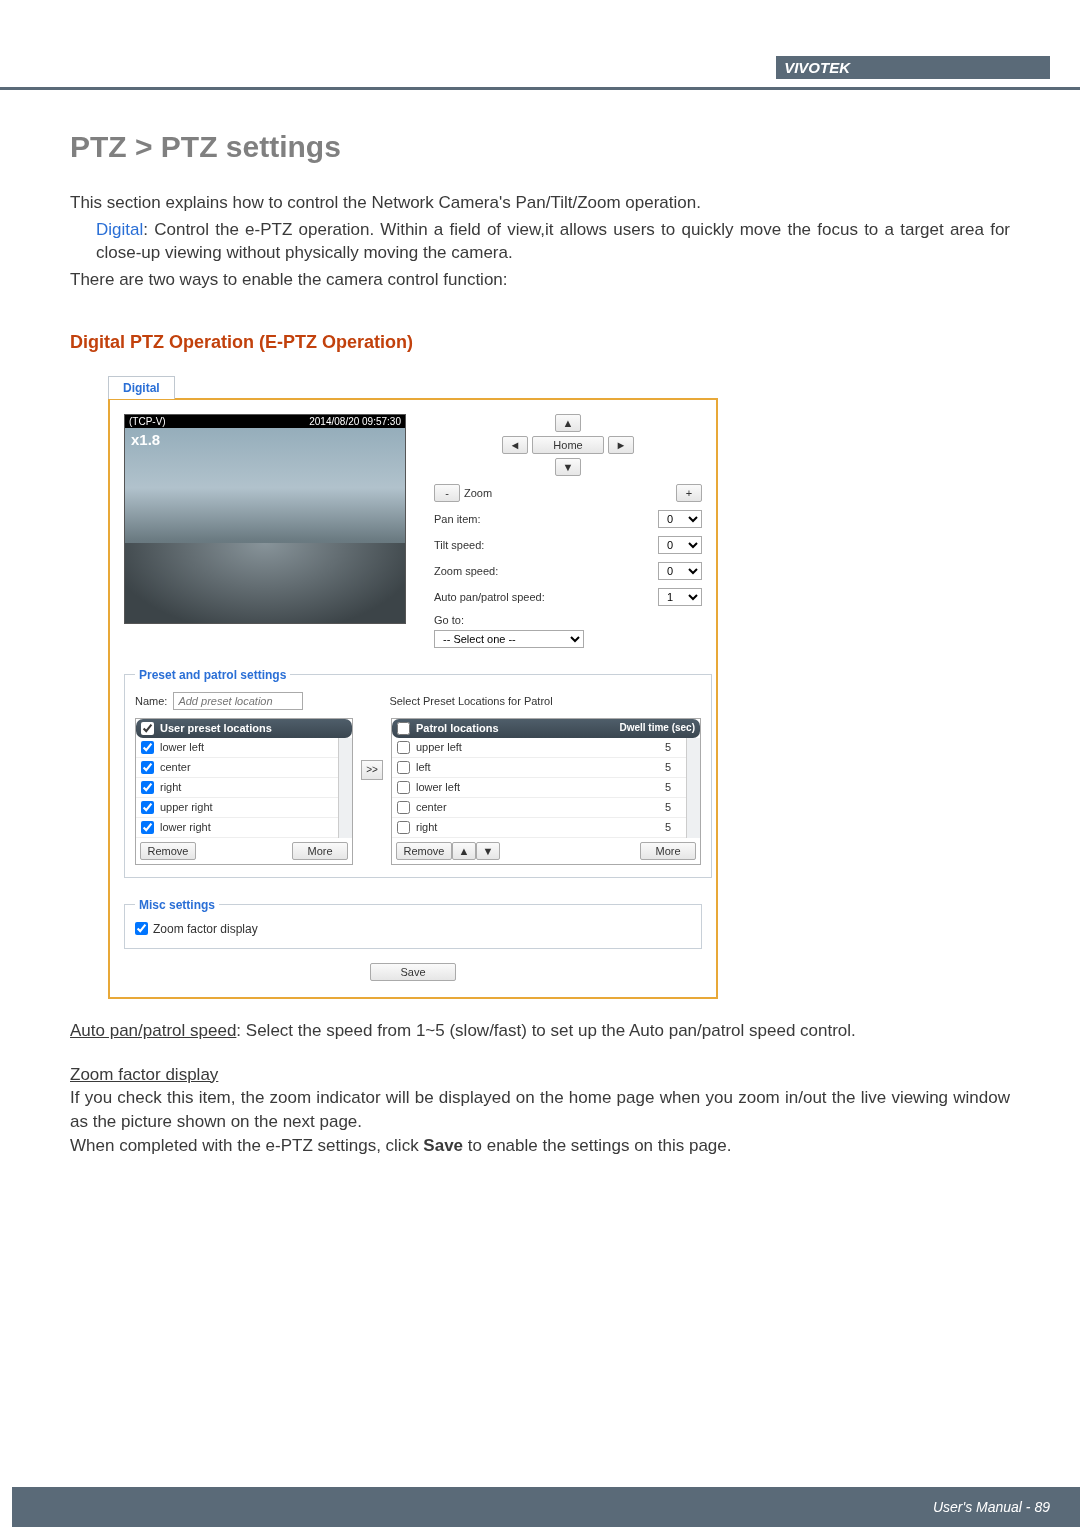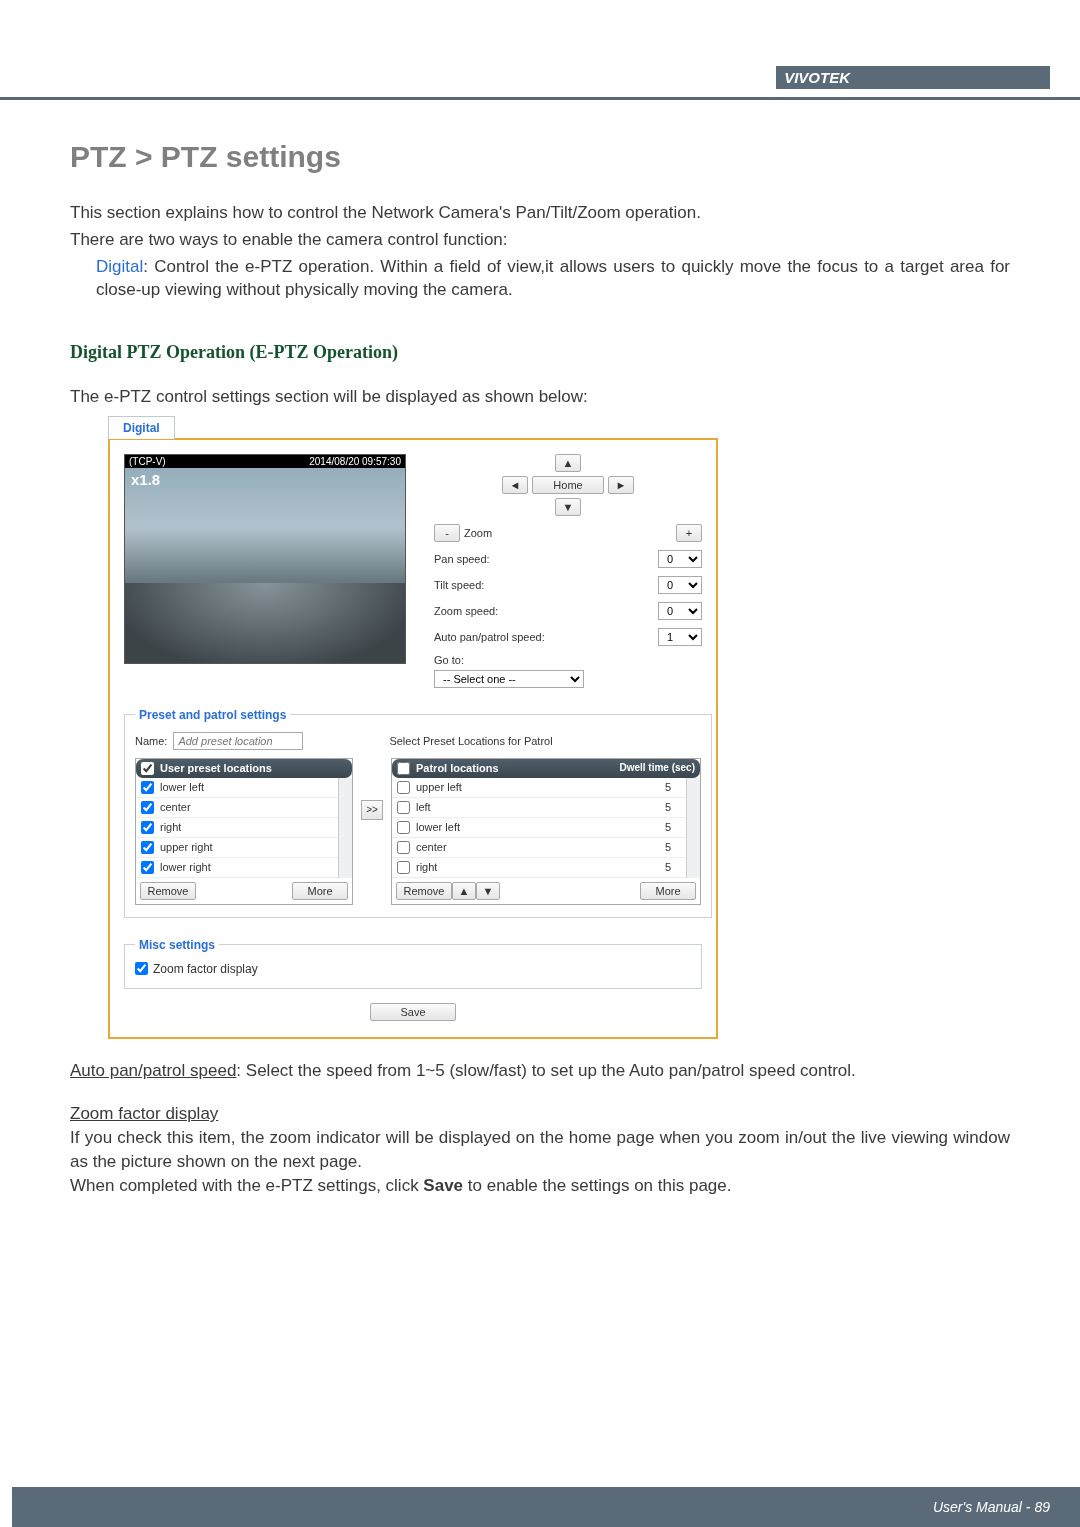--- a/index.html
+++ b/index.html
@@ -3,31 +3,31 @@
 <meta charset="utf-8">
 <style>
   * { box-sizing: border-box; margin: 0; padding: 0; }
   body {
     font-family: Arial, Helvetica, sans-serif;
     background: #fff;
     width: 1080px;
     height: 1527px;
     position: relative;
   }
-  .top-bar { height: 100px; background: #fff; border-bottom: 3px solid #5a6a78; position: relative; }
+  .top-bar { height: 90px; background: #fff; border-bottom: 3px solid #5a6a78; position: relative; }
   .brand { position: absolute; right: 30px; bottom: 8px; color: #fff; font-style: italic; font-weight: bold; font-size: 15px; background: #5a6a78; padding: 3px 200px 3px 8px; }
   .top-bar::after { content:""; position:absolute; left:0; right:0; bottom:-3px; height:3px; background:#5a6a78;}
   .bottom-bar { position: absolute; bottom: 0; left: 12px; right: 0; height: 40px; background: #5a6a78; color: #fff; font-style: italic; font-size: 14px; display: flex; align-items: center; justify-content: flex-end; padding-right: 30px; }
   .bottom-bar .pg { font-style: italic; }
   .content { padding: 40px 70px 0 70px; color: #3a3a3a; }
   h1 { color: #808080; font-size: 30px; font-weight: bold; margin-bottom: 28px; }
   .p1 { font-size: 17px; line-height: 1.35; margin-bottom: 4px; }
   .indent { padding-left: 26px; text-align: justify; }
   .digital-word { color: #2a6fd6; }
-  h2 { color: #14532d; font-size: 18px; margin-top: 40px; margin-bottom: 22px; font-family: Liberation Serif, serif; }
+  h2 { color: #c2410c; font-size: 18px; margin-top: 40px; margin-bottom: 22px; }
   .bodytxt { font-size: 17px; line-height: 1.4; }
   .save-bold { font-weight: bold; }
   .underline { text-decoration: underline; }
 
   
   .ui-wrap { margin: 6px 0 18px 38px; }
   .tab { display: inline-block; border: 1px solid #c0c8d0; border-bottom: none; padding: 4px 14px; font-size: 12px; color: #2a6fd6; font-weight: bold; background: #fff; position: relative; top: 1px; }
   .panel { border: 2px solid #e8a838; background: #fff; width: 610px; padding: 14px 14px 16px 14px; font-size: 12px; color: #333; }
   .row1 { display: flex; gap: 28px; }
   .video { width: 282px; height: 210px; background: linear-gradient(180deg,#8fa9b7 0%, #b1c2cc 35%, #6b7b82 60%, #3f4a50 100%); position: relative; border: 1px solid #555; }
@@ -74,27 +74,26 @@
 <body>
 
 <div class="top-bar">
   <div class="brand">VIVOTEK</div>
 </div>
 
 <div class="content">
   <h1>PTZ &gt; PTZ settings</h1>
 
   <p class="p1">This section explains how to control the Network Camera's Pan/Tilt/Zoom operation.</p>
-  <p class="p1">There are two ways to enable the camera control function:</p>
   <p class="p1 indent">
     <span class="digital-word">Digital</span><span>: Control the e-PTZ operation. Within a field of view,it allows users to quickly move the focus to a target area for close-up viewing without physically moving the camera.</span>
   </p>
+  <p class="p1">There are two ways to enable the camera control function:</p>
 
   <h2>Digital PTZ Operation (E-PTZ Operation)</h2>
-  <p class="bodytxt">The e-PTZ control settings section will be displayed as shown below:</p>
 
   <div class="ui-wrap">
     <div class="tab">Digital</div>
     <div class="panel">
       <div class="row1">
         <div class="video">
           <div class="vid-top">
             <span>(TCP-V)</span>
             <span>2014/08/20 09:57:30</span>
           </div>
@@ -112,21 +111,21 @@
           </div>
           <div class="btnrow">
               <div class="btn">▼</div>
             </div>
           <div class="zoom-group">
             <div class="btn">-</div>
             <div style="flex:1; text-align:left;">Zoom</div>
             <div class="btn">+</div>
           </div>
           <div class="speed-row">
-              <span>Pan speed:</span>
+              <span>Pan item:</span>
               <select class="sel"><option>0</option></select>
             </div>
           <div class="speed-row">
               <span>Tilt speed:</span>
               <select class="sel"><option>0</option></select>
             </div>
           <div class="speed-row">
               <span>Zoom speed:</span>
               <select class="sel"><option>0</option></select>
             </div>

